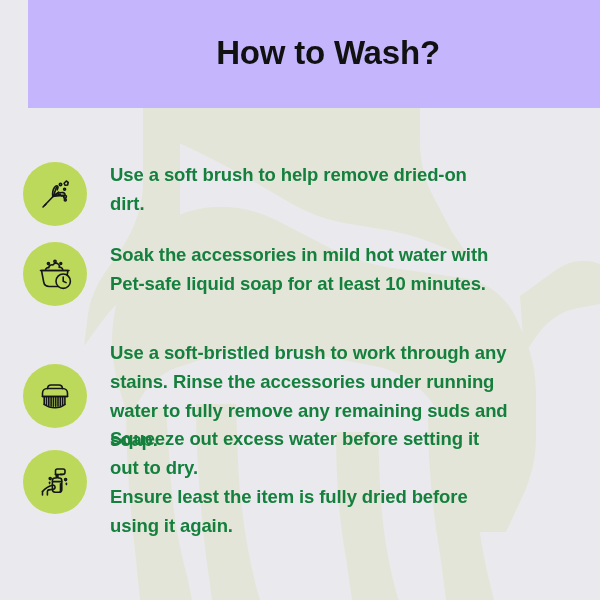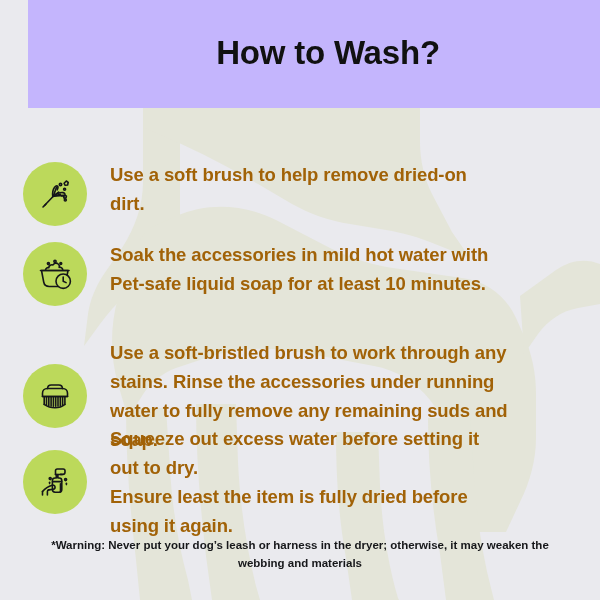--- a/index.html
+++ b/index.html
@@ -88,21 +88,21 @@
   }
   .icon-circle svg {
     display: block;
   }
   .step-text {
     flex: 1 1 auto;
     padding-right: 36px;
     font-size: 18.5px;
     font-weight: 700;
     line-height: 29px;
-    color: #a16207;
+    color: #15803d;
     letter-spacing: -0.1px;
     white-space: pre-line;
   }
 
   
   .step-1 { top: 52px; }
   .step-2 { top: 132px; justify-content: center; }
   .step-3 { top: 230px; }
   .step-4 { top: 316px; }
 
@@ -281,16 +281,14 @@
         </div>
       </div>
       <div class="step-text">Squeeze out excess water before setting it
 out to dry.
 Ensure least the item is fully dried before
 using it again.</div>
     </div>
 
   </div>
 
-  <div class="warning">*Warning:  Never put your dog’s leash or harness in the dryer; otherwise, it may weaken the
-webbing and materials</div>
 
 </div>
 
 </body></html>

